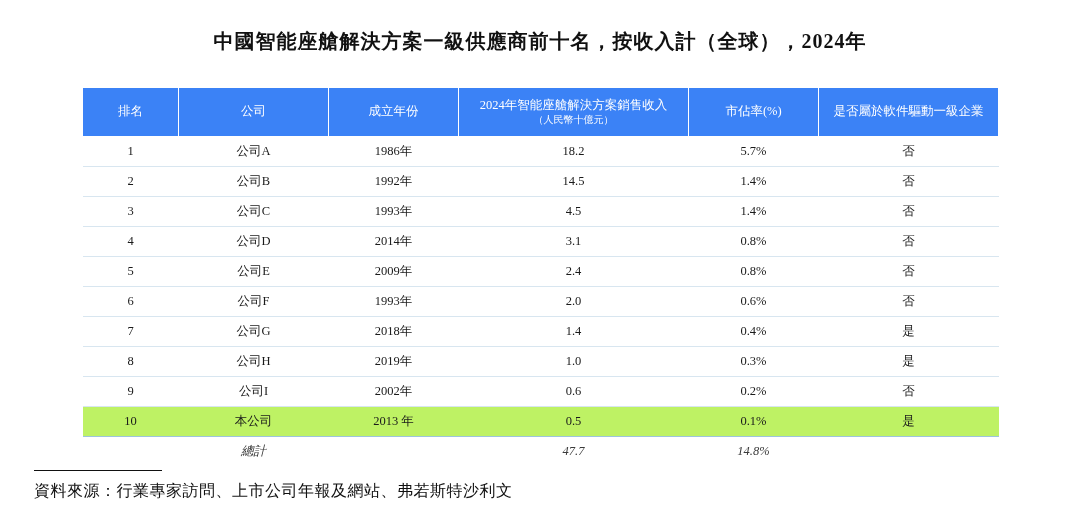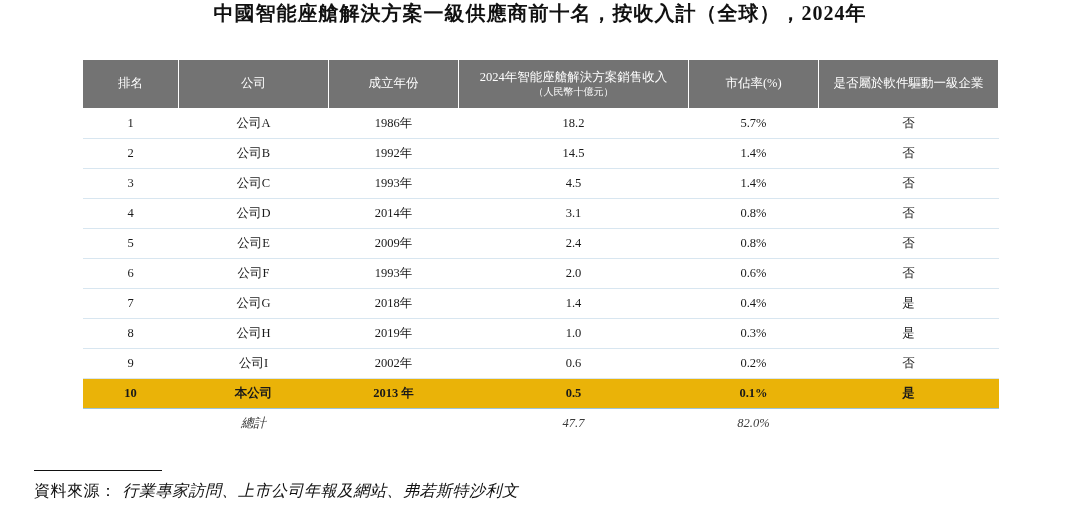--- a/index.html
+++ b/index.html
@@ -20,32 +20,33 @@
     height: 524px;
     box-sizing: border-box;
   }
   .title {
     text-align: center;
     font-family: "Liberation Serif", serif;
     font-weight: bold;
     font-size: 20px;
     letter-spacing: 1px;
     color: #111111;
+    padding-top: 28px;
     padding-bottom: 10px;
   }
   .table-wrap {
     margin: 22px 82px 0 82px;
   }
   table.rank-table {
     border-collapse: collapse;
     width: 916px;
     table-layout: fixed;
   }
   table.rank-table th {
-    background: #737373;
+    background: #3b82f6;
     color: #ffffff;
     font-weight: normal;
     font-size: 12.5px;
     line-height: 1.25;
     text-align: center;
     padding: 10px 4px;
     border: 1px solid #ffffff;
     font-family: "Liberation Serif", serif;
   }
   table.rank-table th .sub {
@@ -57,22 +58,22 @@
     font-size: 12.5px;
     color: #1a1a1a;
     padding: 6px 4px;
     border-bottom: 1px solid #d8e6f0;
     font-family: "Liberation Serif", serif;
   }
   tr.body-row td {
     background: #ffffff;
   }
   tr.highlight td {
-    background: #eab308;
-    font-weight: bold;
+    background: #bef264;
+    font-weight: normal;
     border-top: 1px solid #9dc4dd;
     border-bottom: 1px solid #9dc4dd;
   }
   tr.total-row td {
     background: #ffffff;
     color: #3a3a3a;
     border-bottom: none;
     font-style: italic;
   }
   .col-rank { width: 96px; }
@@ -97,22 +98,21 @@
   .source-text {
     font-size: 16px;
     font-family: "Liberation Serif", serif;
     color: #111111;
     letter-spacing: 0.5px;
   }
   .source-label {
     font-weight: normal;
   }
   .source-body {
-    font-style: italic;
-    margin-left: 6px;
+    margin-left: 0;
   }
 </style>
 </head>
 <body>
 
 <div class="page">
 
   <div class="title">中國智能座艙解決方案一級供應商前十名，按收入計（全球），2024年</div>
 
   <div class="table-wrap">
@@ -217,21 +217,21 @@
           <td>2013 年</td>
           <td>0.5</td>
           <td>0.1%</td>
           <td>是</td>
         </tr>
         <tr class="total-row">
           <td></td>
           <td>總計</td>
           <td></td>
           <td>47.7</td>
-          <td>82.0%</td>
+          <td>14.8%</td>
           <td></td>
         </tr>
       </tbody>
     </table>
   </div>
 
   <div class="source">
     <div class="source-rule"></div>
     <div class="source-text">
       <span class="source-label">資料來源：</span><span class="source-body">行業專家訪問、上市公司年報及網站、弗若斯特沙利文</span>

